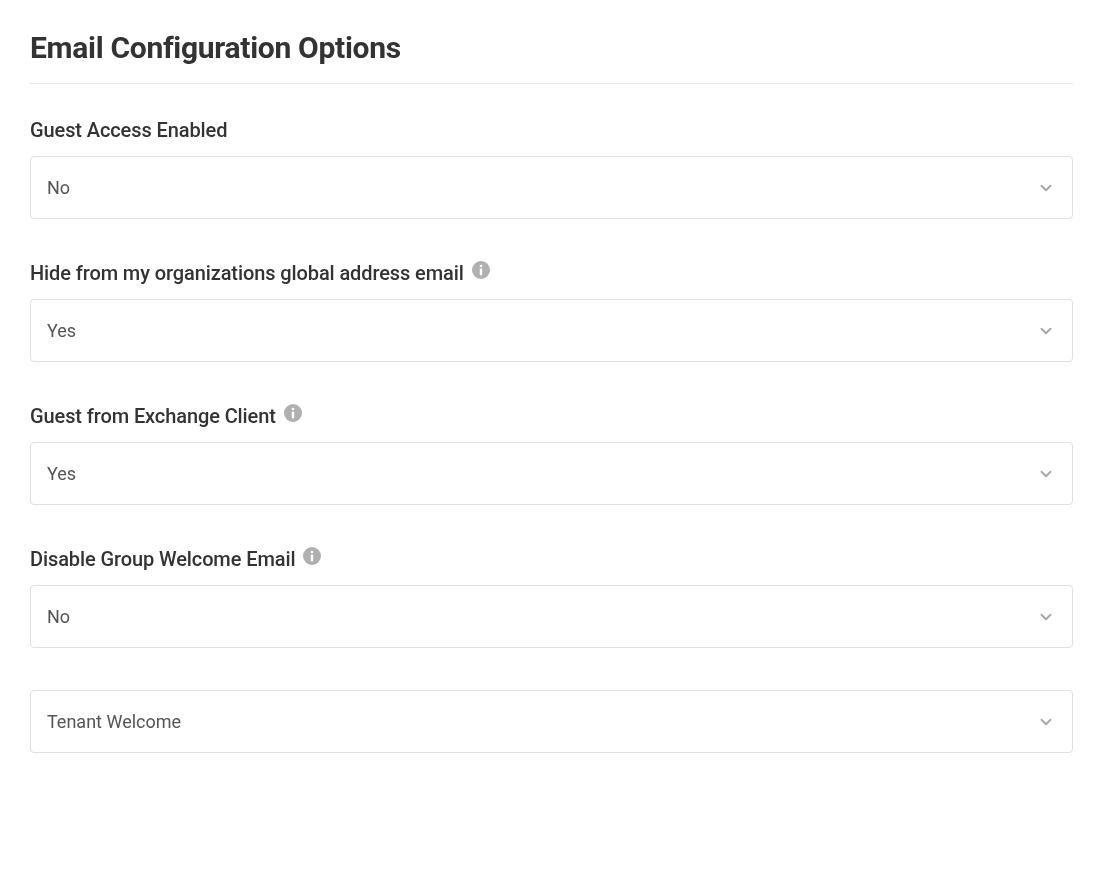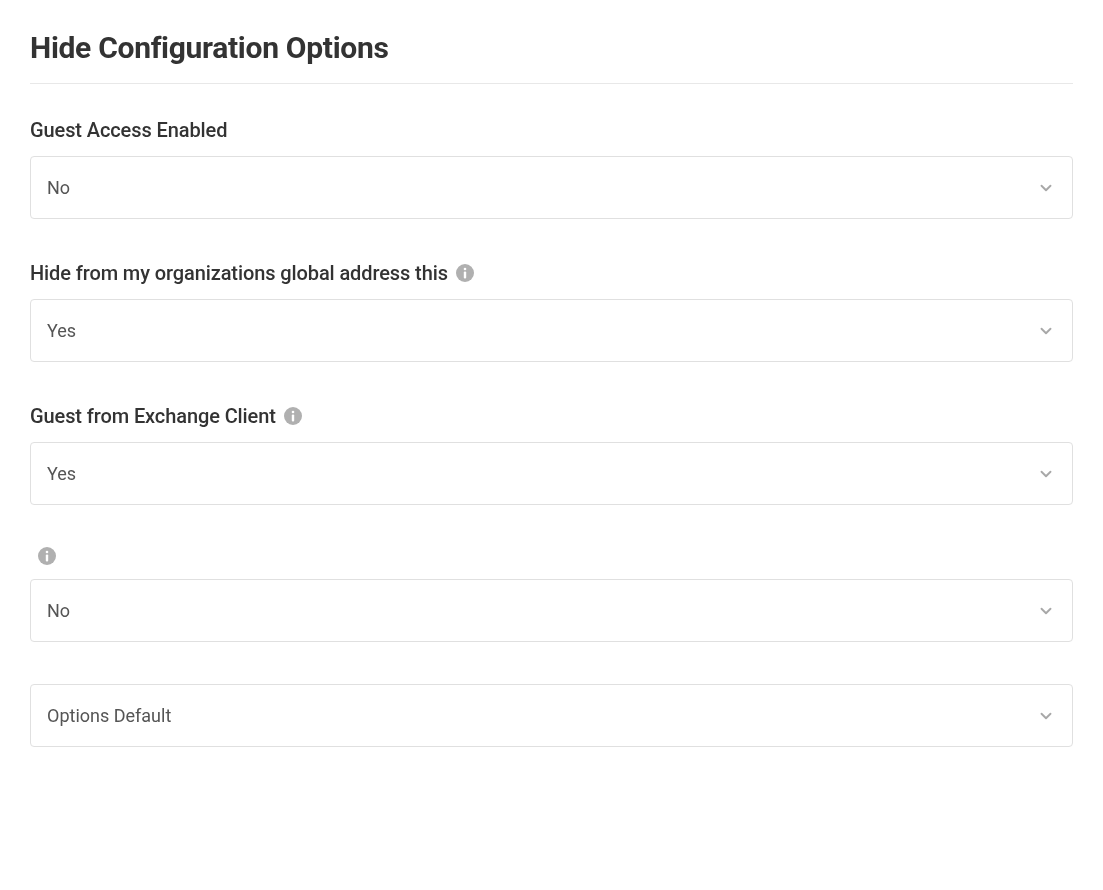--- a/index.html
+++ b/index.html
@@ -21,21 +21,21 @@
       padding-bottom: 18px;
       border-bottom: 1px solid #e8e8e8;
       margin-bottom: 34px;
       letter-spacing: -0.3px;
     }
     .form-field {
       margin-bottom: 42px;
     }
     .field-label-row {
       display: flex;
-      align-items: center;
+      align-items: flex-start;
       margin-bottom: 14px;
     }
     .field-label {
       font-size: 20px;
       font-weight: 500;
       color: #333333;
       letter-spacing: -0.1px;
     }
     .info-icon {
       display: inline-flex;
@@ -86,41 +86,41 @@
     }
     .chevron-icon svg {
       width: 18px;
       height: 18px;
       display: block;
     }
   </style>
 </head>
 <body>
 
-<h2 class="section-title">Hide Configuration Options</h2>
+<h2 class="section-title">Email Configuration Options</h2>
 
 <div class="form-field">
   <div class="field-label-row">
     <span class="field-label">Guest Access Enabled</span>
   </div>
   <div class="select-wrap">
     <div class="select-control">
       <span class="select-value">No</span>
     </div>
     <span class="chevron-icon">
       <svg viewBox="0 0 24 24" fill="none" stroke="currentColor" stroke-width="2.5" stroke-linecap="round" stroke-linejoin="round">
           <polyline points="6 9 12 15 18 9"></polyline>
         </svg>
     </span>
   </div>
 </div>
 
 <div class="form-field">
   <div class="field-label-row">
-    <span class="field-label">Hide from my organizations global address this</span>
+    <span class="field-label">Hide from my organizations global address email</span>
     <span class="info-icon">
       <svg viewBox="0 0 8 12" fill="currentColor">
           <circle cx="4" cy="2" r="1.3"></circle>
           <rect x="2.8" y="4.5" width="2.4" height="7" rx="1"></rect>
         </svg>
     </span>
   </div>
   <div class="select-wrap">
     <div class="select-control">
       <span class="select-value">Yes</span>
@@ -150,20 +150,21 @@
     <span class="chevron-icon">
       <svg viewBox="0 0 24 24" fill="none" stroke="currentColor" stroke-width="2.5" stroke-linecap="round" stroke-linejoin="round">
           <polyline points="6 9 12 15 18 9"></polyline>
         </svg>
     </span>
   </div>
 </div>
 
 <div class="form-field">
   <div class="field-label-row">
+    <span class="field-label">Disable Group Welcome Email</span>
     <span class="info-icon">
       <svg viewBox="0 0 8 12" fill="currentColor">
           <circle cx="4" cy="2" r="1.3"></circle>
           <rect x="2.8" y="4.5" width="2.4" height="7" rx="1"></rect>
         </svg>
     </span>
   </div>
   <div class="select-wrap">
     <div class="select-control">
       <span class="select-value">No</span>
@@ -172,21 +173,21 @@
       <svg viewBox="0 0 24 24" fill="none" stroke="currentColor" stroke-width="2.5" stroke-linecap="round" stroke-linejoin="round">
           <polyline points="6 9 12 15 18 9"></polyline>
         </svg>
     </span>
   </div>
 </div>
 
 <div class="form-field">
   <div class="select-wrap">
     <div class="select-control">
-      <span class="select-value">Options Default</span>
+      <span class="select-value">Tenant Welcome</span>
     </div>
     <span class="chevron-icon">
       <svg viewBox="0 0 24 24" fill="none" stroke="currentColor" stroke-width="2.5" stroke-linecap="round" stroke-linejoin="round">
           <polyline points="6 9 12 15 18 9"></polyline>
         </svg>
     </span>
   </div>
 </div>
 
 </body></html>

